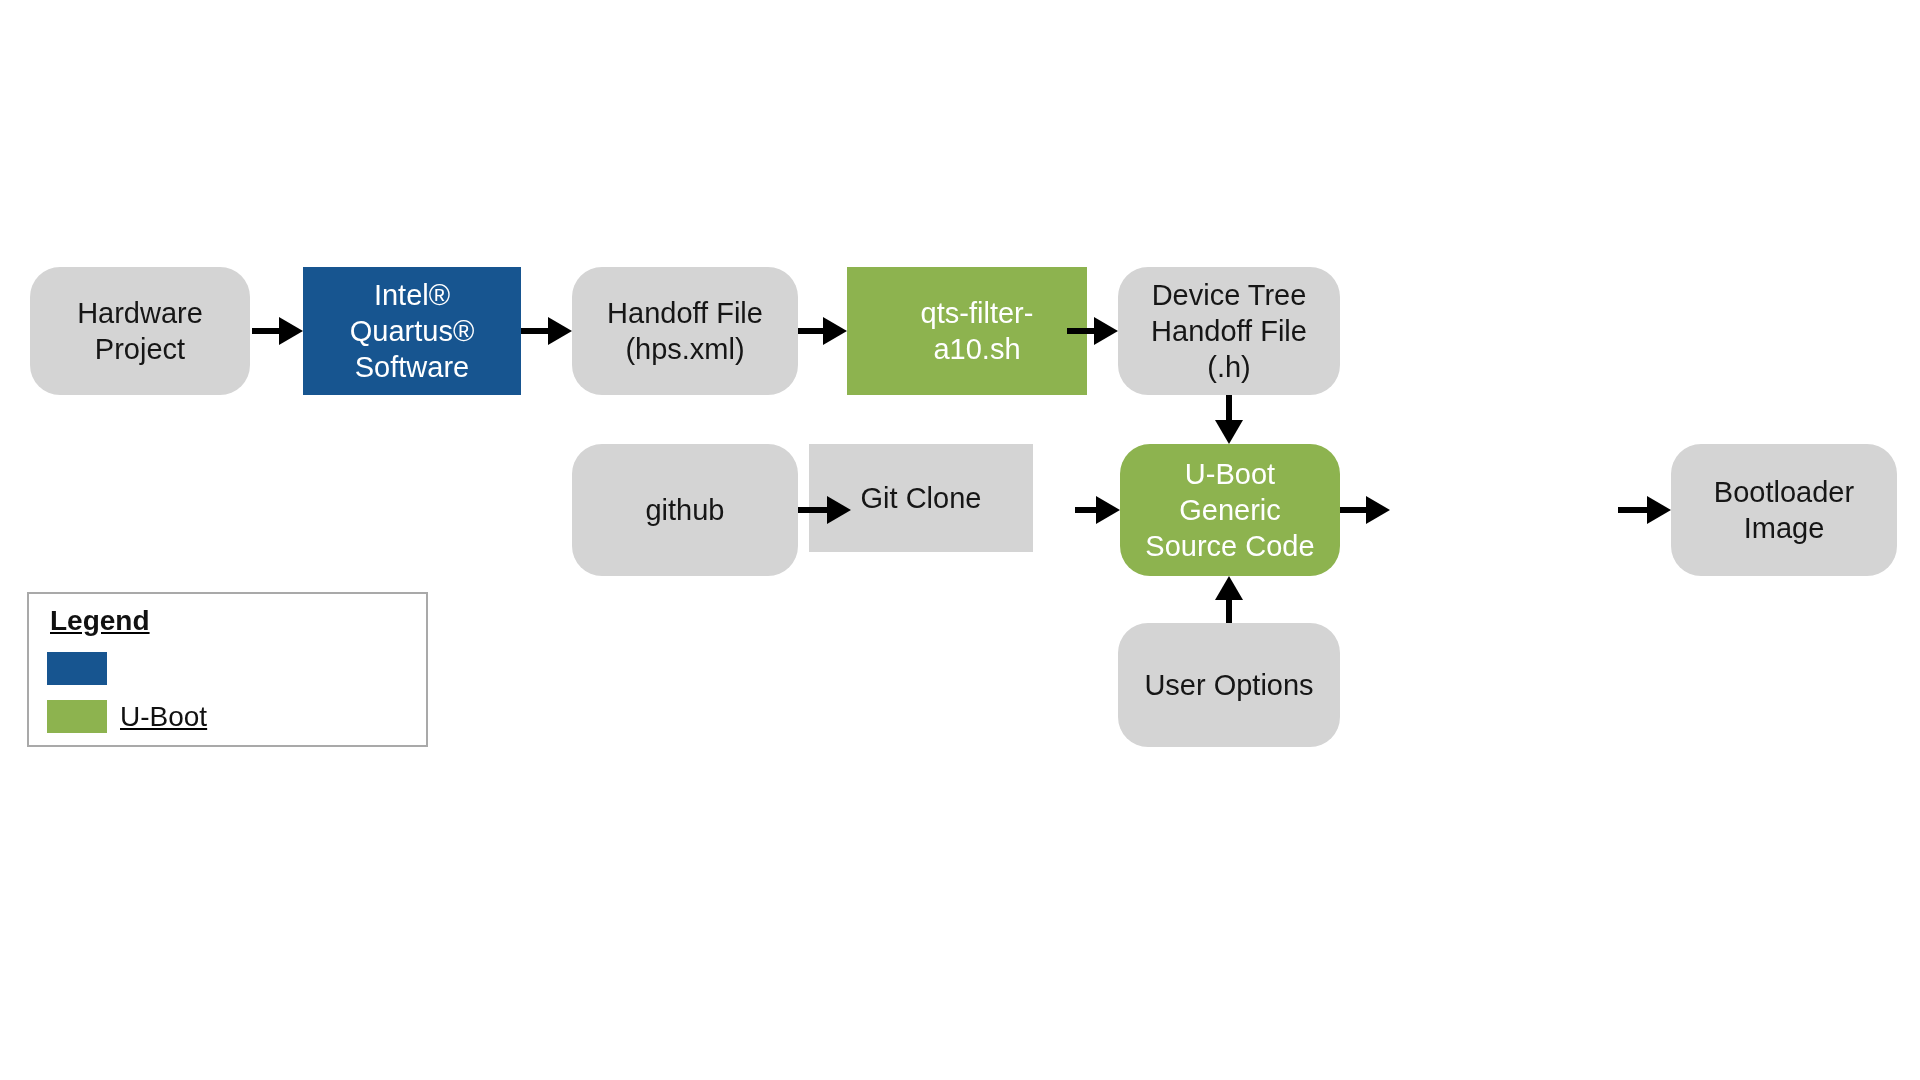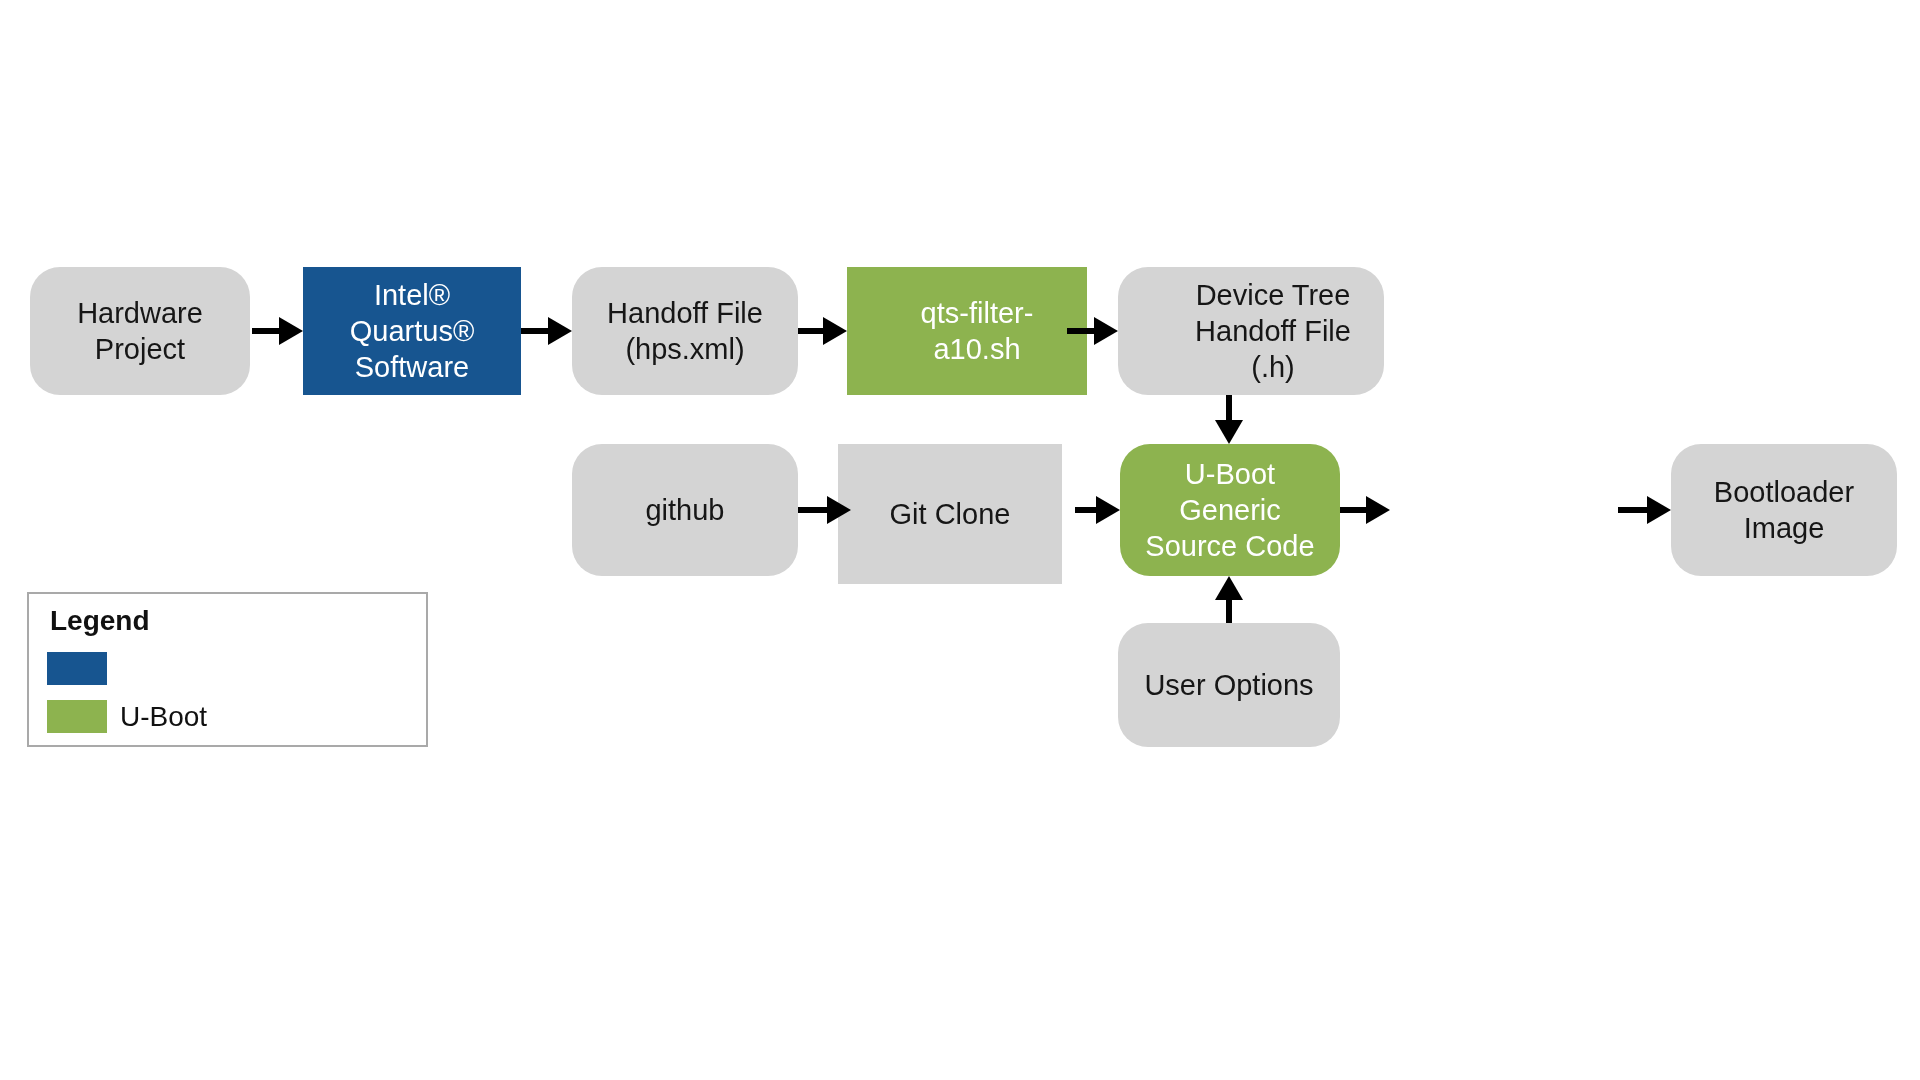--- a/index.html
+++ b/index.html
@@ -21,20 +21,21 @@
   .harrow .head{width:0;height:0;border-top:14px solid transparent;border-bottom:14px solid transparent;border-left:24px solid #000;}
   .varrow{position:absolute;display:flex;flex-direction:column;align-items:center;width:28px;}
   .varrow .shaft{width:6px;flex:1;background:#000;}
   .varrow .head{width:0;height:0;}
   .varrow.down .head{border-left:14px solid transparent;border-right:14px solid transparent;border-top:24px solid #000;}
   .varrow.up .head{border-left:14px solid transparent;border-right:14px solid transparent;border-bottom:24px solid #000;}
   .legend{
     position:absolute;left:27px;top:592px;width:401px;height:155px;
     background:#ffffff;border:2px solid #A9A9A9;box-sizing:border-box;
     padding:10px 0 0 18px;
+    text-decoration:underline;
   }
   .legend-title{font-size:28px;font-weight:bold;color:#111;margin:0 0 14px 3px;line-height:34px;}
   .legend-row{display:flex;align-items:center;margin-bottom:15px;}
   .swatch{width:60px;height:33px;margin-right:13px;flex:none;}
   .swatch.blue{background:#175590;}
   .swatch.green{background:#8DB34F;}
   .legend-label{font-size:28px;color:#111;line-height:33px;}
 </style>
 </head>
 <body>
@@ -47,27 +48,27 @@
 
   <div class="node gray rounded" style="left:30px;top:267px;width:220px;height:128px;">Hardware
 Project</div>
 
   <div class="node gray rounded" style="left:572px;top:267px;width:226px;height:128px;">Handoff File
 (hps.xml)</div>
 
   <div class="node green" style="left:847px;top:267px;width:220px;height:128px;padding-left:20px;">qts-filter-
 a10.sh</div>
 
-  <div class="node gray rounded" style="left:1118px;top:267px;width:222px;height:128px;padding-left:44px;">Device Tree
+  <div class="node gray rounded" style="left:1118px;top:267px;width:222px;height:128px;">Device Tree
 Handoff File
 (.h)</div>
 
   <div class="node gray rounded" style="left:572px;top:444px;width:226px;height:132px;">github</div>
 
-  <div class="node gray" style="left:838px;top:444px;width:224px;height:140px;">Git Clone</div>
+  <div class="node gray" style="left:809px;top:444px;width:224px;height:108px;">Git Clone</div>
 
   <div class="node green rounded" style="left:1120px;top:444px;width:220px;height:132px;">U-Boot
 Generic
 Source Code</div>
 
 
   <div class="node gray rounded" style="left:1118px;top:623px;width:222px;height:124px;">User Options</div>
 
   <div class="node gray rounded" style="left:1671px;top:444px;width:226px;height:132px;">Bootloader
 Image</div>

